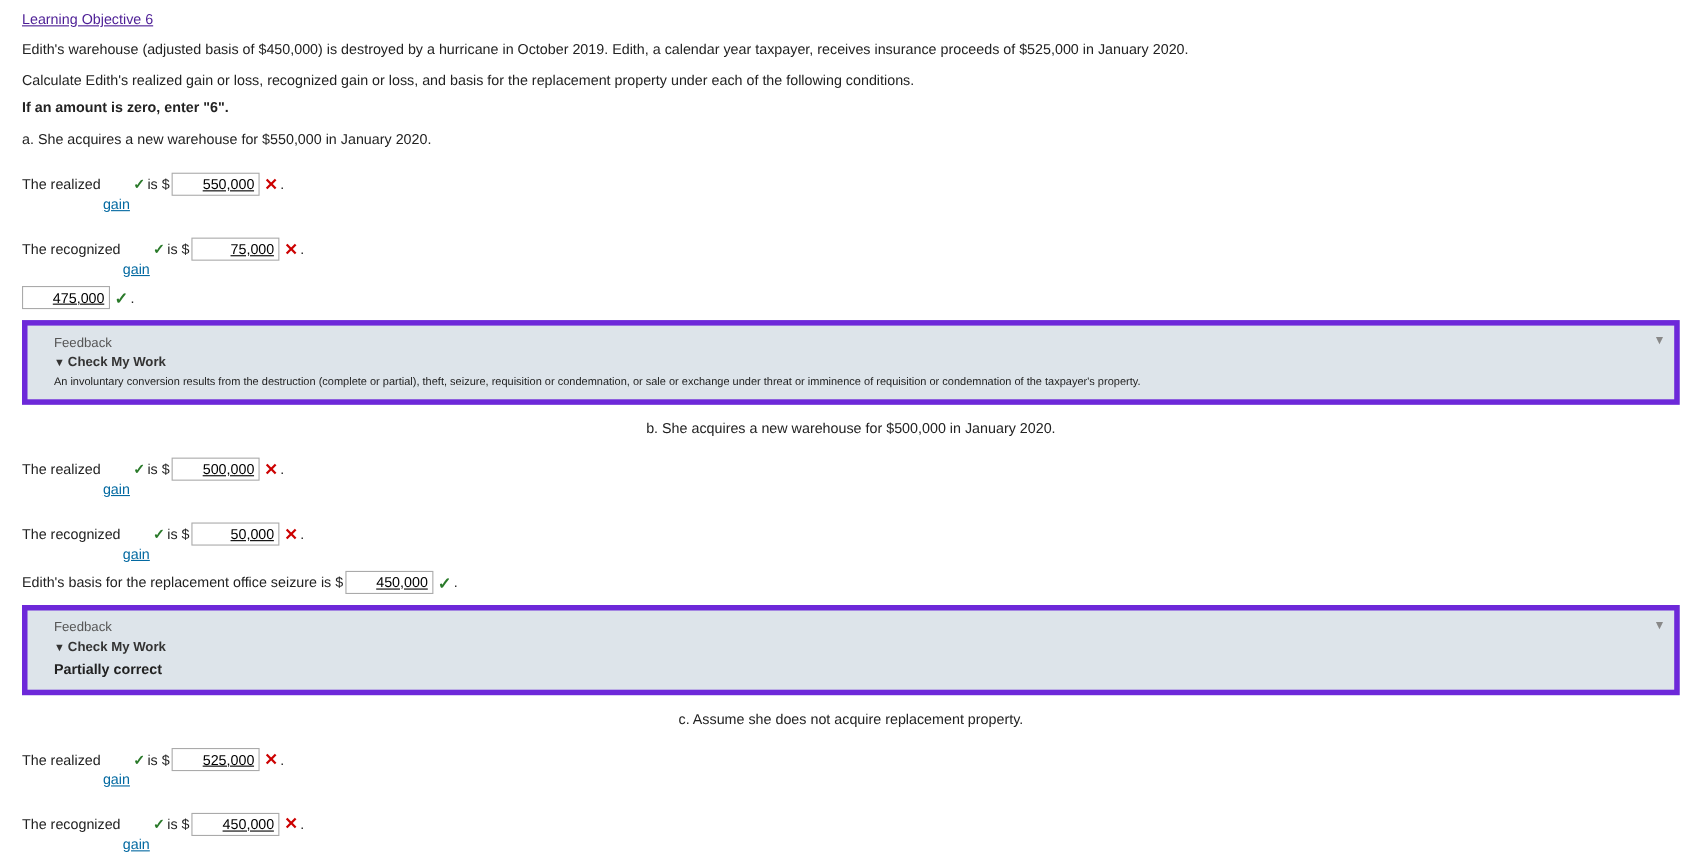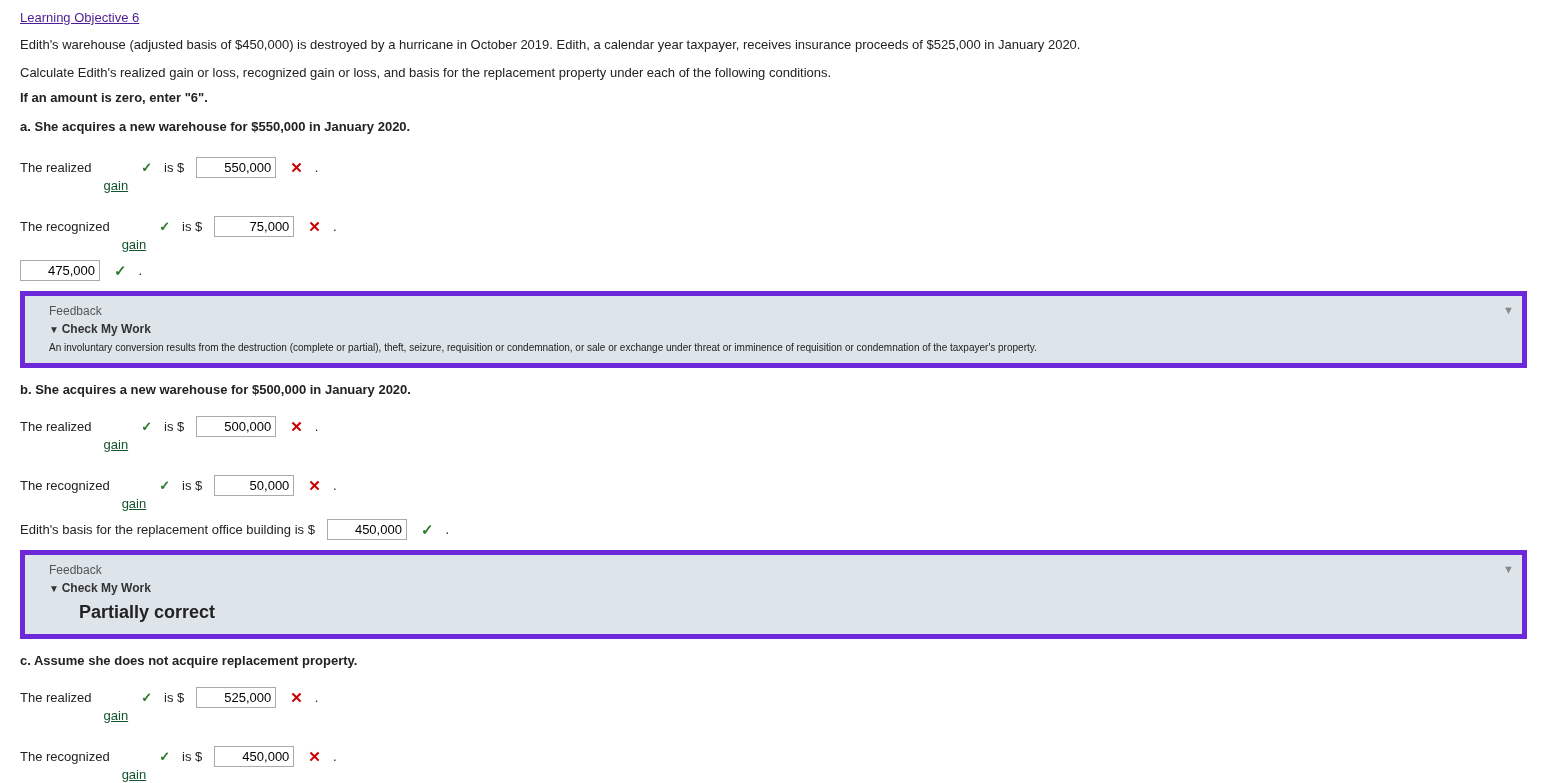--- a/index.html
+++ b/index.html
@@ -24,54 +24,55 @@
     }
     .calc-text {
       margin-bottom: 8px;
       line-height: 1.5;
     }
     .zero-note {
       font-weight: bold;
       margin-bottom: 10px;
     }
     .section-label {
-      font-weight: bold;
+      font-weight: normal;
       margin-bottom: 8px;
       margin-top: 14px;
     }
     .field-row {
       display: flex;
       align-items: center;
       margin-bottom: 8px;
       flex-wrap: wrap;
-      gap: 10px;
+      gap: 0;
     }
     .field-row span {
       margin-right: 2px;
     }
     .gain-link {
-      color: #14532d;
+      color: #0369a1;
       text-decoration: underline;
       cursor: pointer;
       margin-right: 2px;
       margin-top: 36px;
     }
     .checkmark-green {
       color: #2a7a2a;
       font-weight: bold;
       margin-left: 1px;
       margin-right: 4px;
     }
     .input-field {
       border: 1px solid #aaa;
       padding: 2px 4px;
       width: 80px;
       text-align: right;
       font-size: 13px;
       background: #fff;
+      text-decoration: underline;
     }
     .x-red {
       color: #cc0000;
       font-weight: bold;
       font-size: 15px;
       margin-left: 4px;
     }
     .checkmark-icon {
       color: #2a7a2a;
       font-weight: bold;
@@ -108,26 +109,26 @@
       content: "▼ ";
       font-size: 10px;
     }
     .feedback-content {
       font-size: 10px;
       line-height: 1.5;
       color: #222;
     }
     .partially-correct {
       font-weight: bold;
-      font-size: 18px;
-      margin-left: 30px;
+      font-size: 13px;
     }
     .section-divider {
       margin-top: 14px;
       margin-bottom: 4px;
+      text-align: center;
     }
   </style>
 </head>
 <body>
 
 <div>
   <span class="learning-obj-link">Learning Objective 6</span>
 </div>
 
 <p class="intro-text">Edith's warehouse (adjusted basis of $450,000) is destroyed by a hurricane in October 2019. Edith, a calendar year taxpayer, receives insurance proceeds of $525,000 in January 2020.</p>
@@ -191,21 +192,21 @@
   <span>The recognized</span>
   <span class="gain-link">gain</span>
   <span class="checkmark-green">✓</span>
   <span>is $</span>
   <input class="input-field" type="text" value="50,000" style="">
   <span class="x-red">✕</span>
   <span>.</span>
 </div>
 
 <div class="field-row">
-  <span>Edith's basis for the replacement office building is $</span>
+  <span>Edith's basis for the replacement office seizure is $</span>
   <input class="input-field" type="text" value="450,000" style="">
   <span class="checkmark-icon">✓</span>
   <span>.</span>
 </div>
 
 <div class="feedback-box">
   <div class="feedback-header">Feedback</div>
   <span class="feedback-dropdown-arrow">▼</span>
   <div class="check-my-work">Check My Work</div>
   <div class="partially-correct feedback-content">Partially correct</div>

